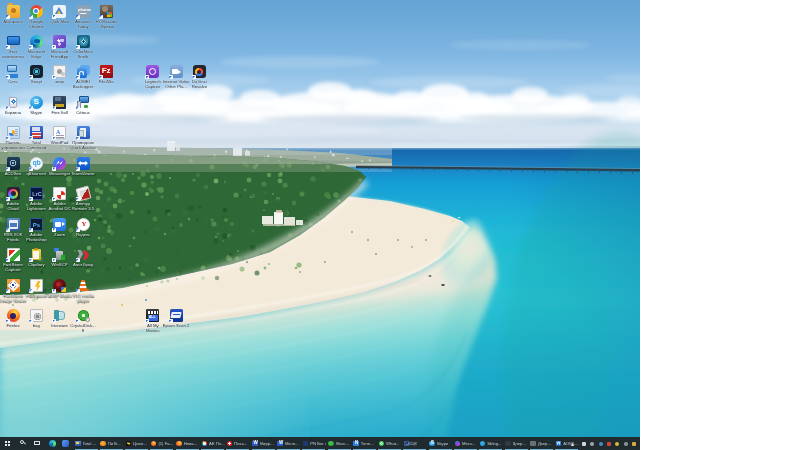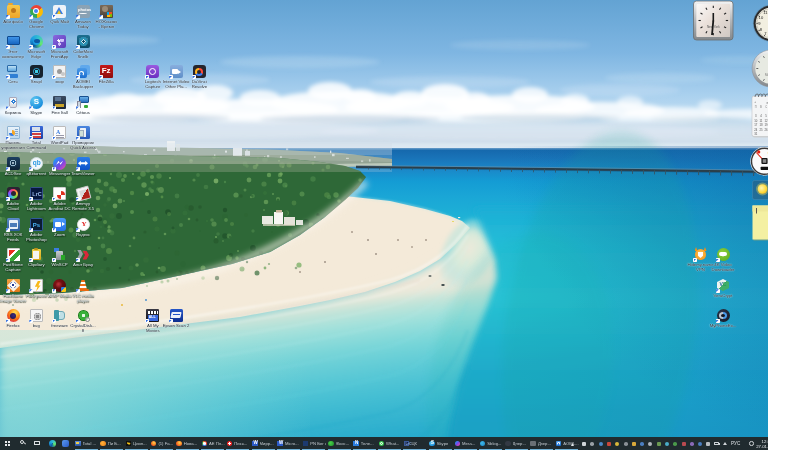--- a/index.html
+++ b/index.html
@@ -1,15 +1,15 @@
 <!DOCTYPE html>
 <html><head><meta charset="utf-8"><style>
 *{margin:0;padding:0;box-sizing:border-box}
 html,body{width:800px;height:450px;overflow:hidden;font-family:"Liberation Sans",sans-serif}
-#page{position:relative;width:768px;height:450px;overflow:hidden}
+#page{position:relative;width:640px;height:450px;overflow:hidden}
 #wall{position:absolute;left:0;top:0}
 .ic{position:absolute;width:30px;text-align:center}
 .iw{position:relative;width:13px;height:13px;margin:0 auto}
 .g{position:absolute;left:0;top:0;width:13px;height:13px}
 .sc{position:absolute;left:-1px;bottom:-1px;width:4px;height:4px;background:#fff;border-radius:0.8px;box-shadow:0 0 0.5px #888}
 .sc::after{content:"";position:absolute;left:0.6px;top:0.6px;width:2.8px;height:2.8px;background:#2a6ae0;clip-path:polygon(0 0,100% 0,0 100%)}
 .lb{margin-top:1px;font-size:4.3px;line-height:1.18;color:#16202c;text-shadow:0 0 1.5px rgba(255,255,255,0.9),0 0 1px rgba(255,255,255,0.9)}
 .lb.lt{color:#e8eef2;text-shadow:0 0 1.5px rgba(8,24,12,0.9),0.4px 0.6px 1px rgba(8,24,12,0.85)}
 #tb{position:absolute;left:0;top:437px;width:800px;height:13px;background:#202b2f}
 .win{position:absolute;left:5px;top:4.2px;width:5.2px;height:5.2px;display:grid;grid-template-columns:1fr 1fr;gap:0.6px}

